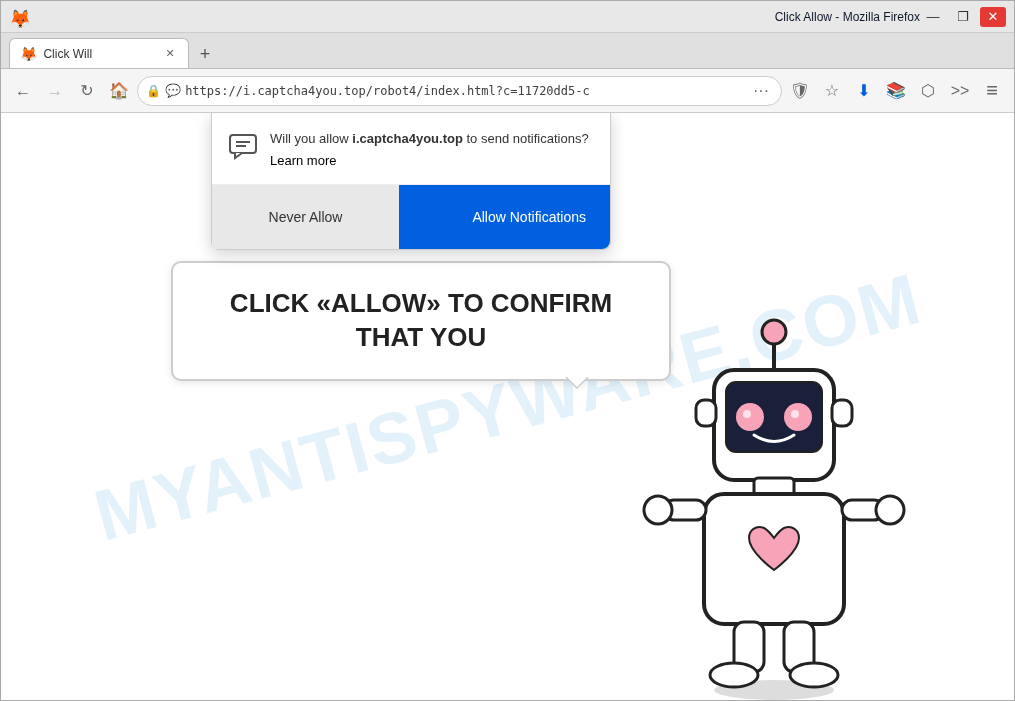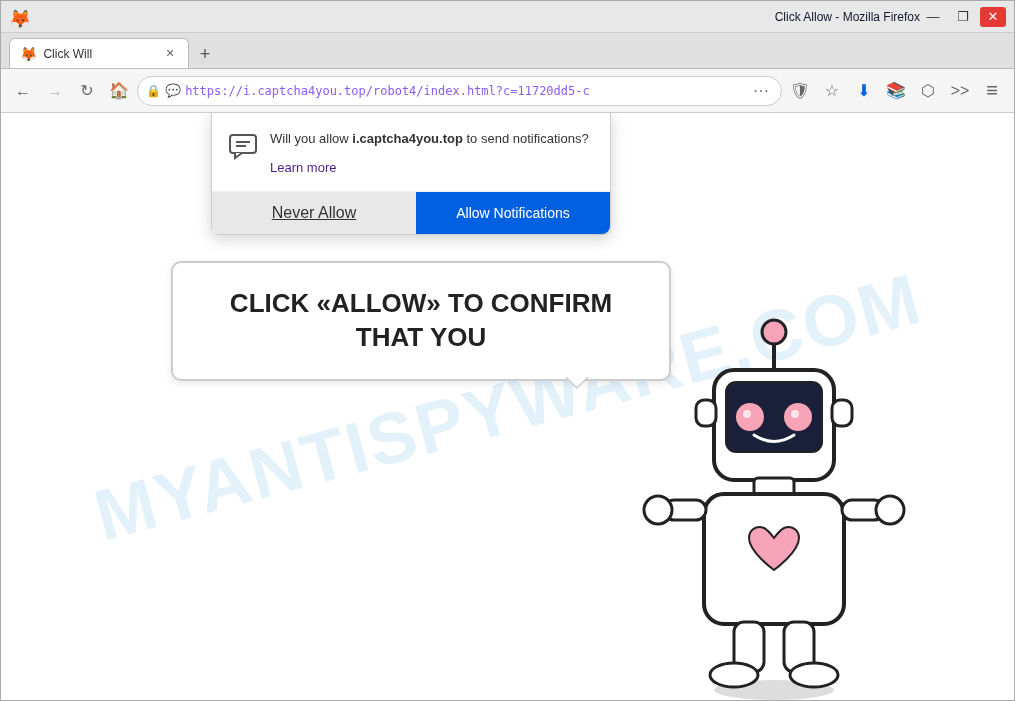--- a/index.html
+++ b/index.html
@@ -140,21 +140,21 @@
       padding: 0 8px;
       gap: 4px;
     }
     .address-icon {
       font-size: 12px;
       color: #888;
     }
     .address-text {
       flex: 1;
       font-size: 12px;
-      color: #8b5cf6;
+      color: #404040;
       font-family: monospace;
     }
     .address-dots {
       font-size: 16px;
       color: #666;
       cursor: pointer;
       padding: 0 4px;
     }
     .toolbar-right {
       display: flex;
@@ -207,52 +207,51 @@
     }
     .notif-text {
       font-size: 13px;
       color: #333;
       line-height: 1.5;
     }
     .notif-text strong {
       font-weight: bold;
     }
     .notif-learn-more {
-      color: #4c1d95;
+      color: #000000;
       font-size: 13px;
       text-decoration: none;
       display: block;
-      margin-top: 11px;
+      margin-top: 4px;
       cursor: pointer;
     }
     .notif-buttons {
       display: flex;
       border-top: 1px solid #eee;
       margin-top: 8px;
     }
     .notif-btn-never {
       flex: 1;
       padding: 12px;
       background: #e8e8e8;
       border: none;
-      font-size: 16px;
+      font-size: 14px;
       color: #333;
       cursor: pointer;
       text-align: center;
-      text-decoration: underline;
     }
     .notif-btn-allow {
       flex: 1;
-      padding: 7px;
+      padding: 24px;
       background: #0060df;
       border: none;
       font-size: 14px;
       color: #fff;
       cursor: pointer;
-      text-align: center;
+      text-align: right;
       border-radius: 0 0 8px 0;
     }
 
     
     .watermark {
       position: absolute;
       top: 50%;
       left: 50%;
       transform: translate(-50%, -50%) rotate(-15deg);
       font-size: 72px;

